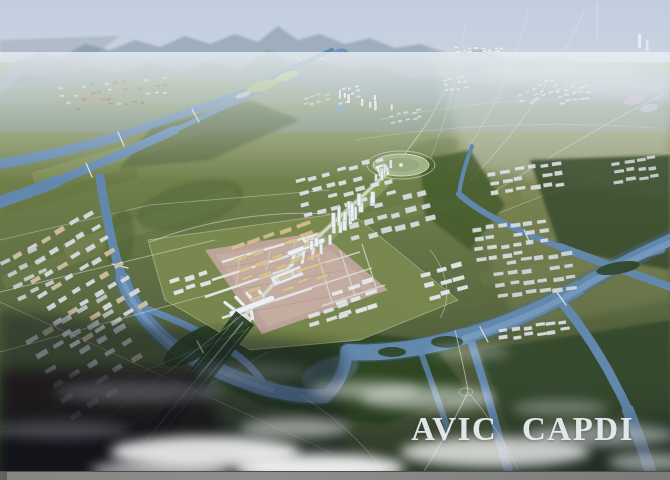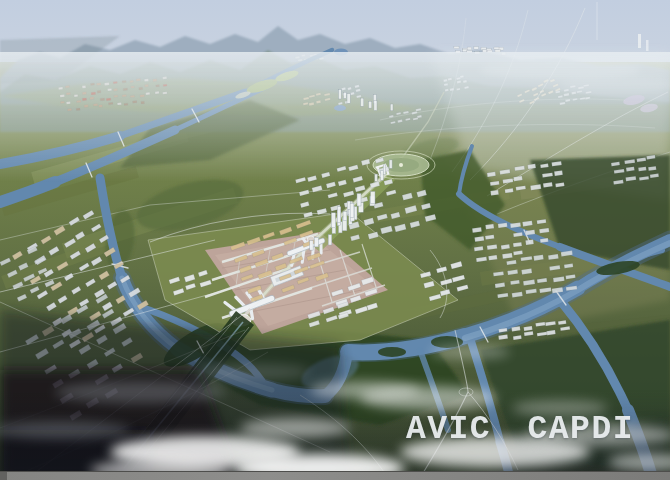--- a/index.html
+++ b/index.html
@@ -1,17 +1,17 @@
 <!DOCTYPE html>
 <html><head>
 <meta charset="utf-8">
 <style>
   html,body{margin:0;padding:0;background:#1a1a1a;}
   .stage{position:relative;width:670px;height:480px;overflow:hidden;background:#9aa37b;
-         font-family:Liberation Mono, monospace;}
+         font-family:Liberation Serif, serif;}
   .stage svg{position:absolute;left:0;top:0;display:block;}
   .watermark{position:absolute;top:411px;right:36px;font-weight:bold;font-size:33px;
              letter-spacing:1.5px;word-spacing:15px;color:rgba(238,241,243,.93);
              text-shadow:0 1px 3px rgba(40,50,60,.35);user-select:none;}
   .bottom-bar{position:absolute;left:0;bottom:0;width:670px;height:9px;
               background:linear-gradient(90deg,#858583,#8e8e8c 40%,#7b7b79);
               border-top:1px solid #4e4e4c;box-sizing:border-box;}
   .bottom-bar::before{content:"";position:absolute;left:0;top:0;width:7px;height:8px;background:#626260;}
 </style>
 </head>

